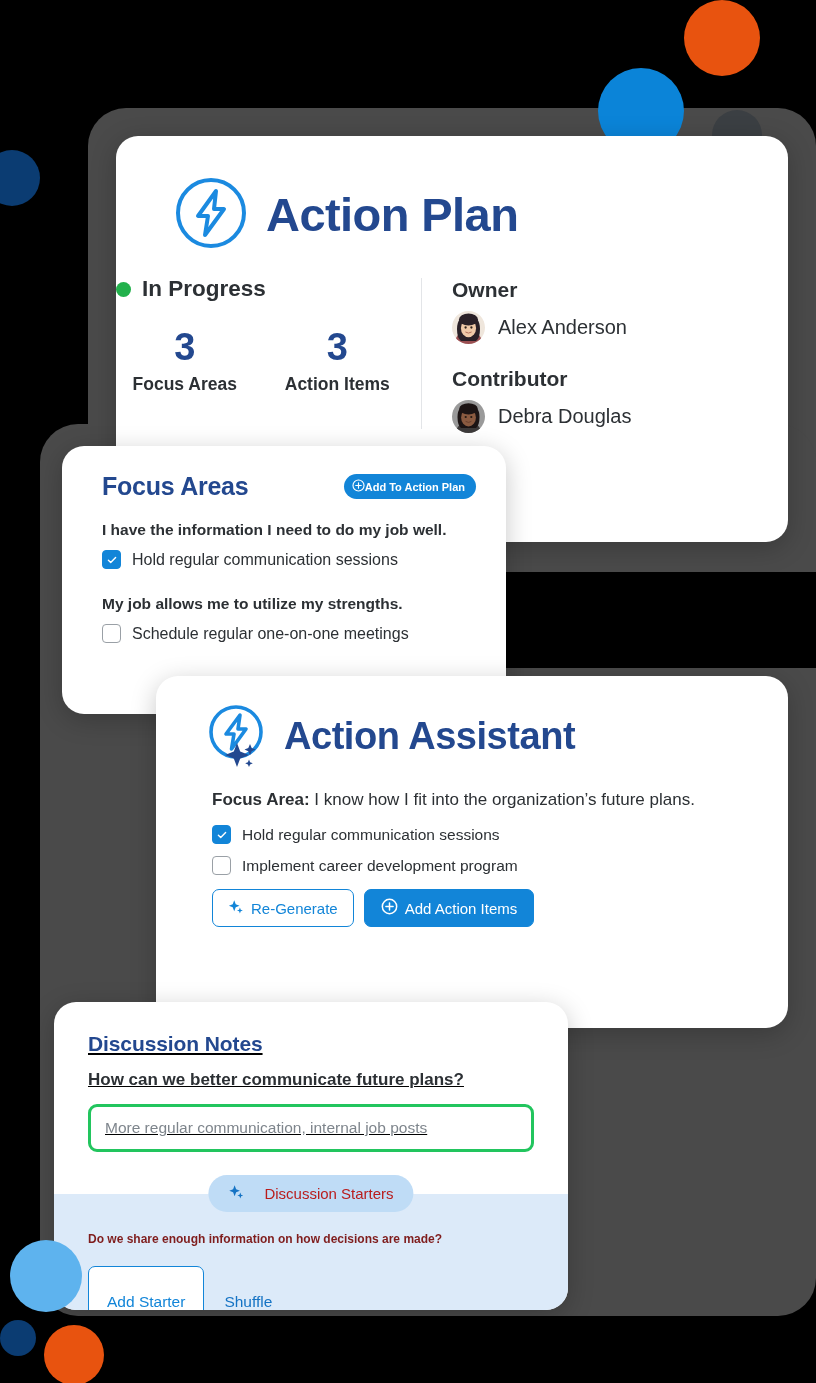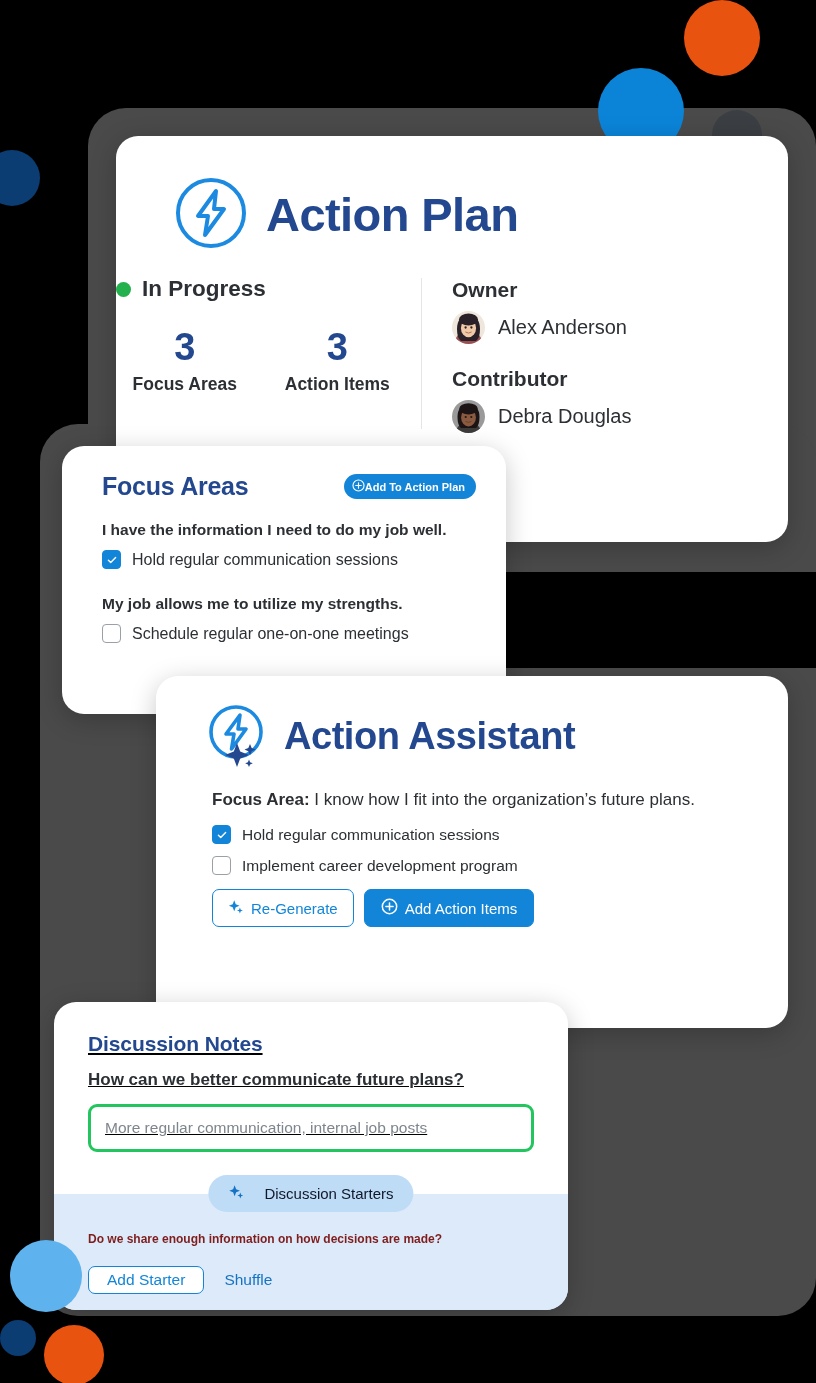--- a/index.html
+++ b/index.html
@@ -145,35 +145,35 @@
   }
   .dn-input::placeholder { color: #7e858c; }
 
   .dn-starter-band {
     position: absolute; left: 0; right: 0; bottom: 0; top: 192px;
     background: #dceaf9;
   }
   .chip-starters {
     position: absolute; left: 50%; transform: translateX(-50%); top: -19px;
     display: inline-flex; align-items: center; gap: 20px;
-    background: #bfdcf6; color: #0f172a; border: none;
+    background: #bfdcf6; color: #b91c1c; border: none;
     border-radius: 19px; padding: 9px 20px; font-size: 15px;
     font-family: inherit; cursor: pointer; white-space: nowrap;
   }
   .dn-starter-text {
     position: absolute; left: 34px; top: 38px; right: 20px;
     font-size: 12px; font-weight: 700; color: #7f1d1d;
   }
   .dn-starter-actions {
     position: absolute; left: 34px; top: 72px;
     display: flex; align-items: center; gap: 14px;
   }
   .btn-add-starter {
     background: #fff; color: #1285d8; border: 1.6px solid #1285d8;
-    border-radius: 7px; padding: 4px 18px; font-size: 15.5px;
+    border-radius: 7px; padding: 26px 18px; font-size: 15.5px;
     font-family: inherit; cursor: pointer; white-space: nowrap;
   }
   .link-shuffle {
     background: none; border: none; color: #1573c4; font-size: 15.5px;
     font-family: inherit; cursor: pointer; padding: 4px 6px;
   }
 </style>
 </head>
 <body>
 

